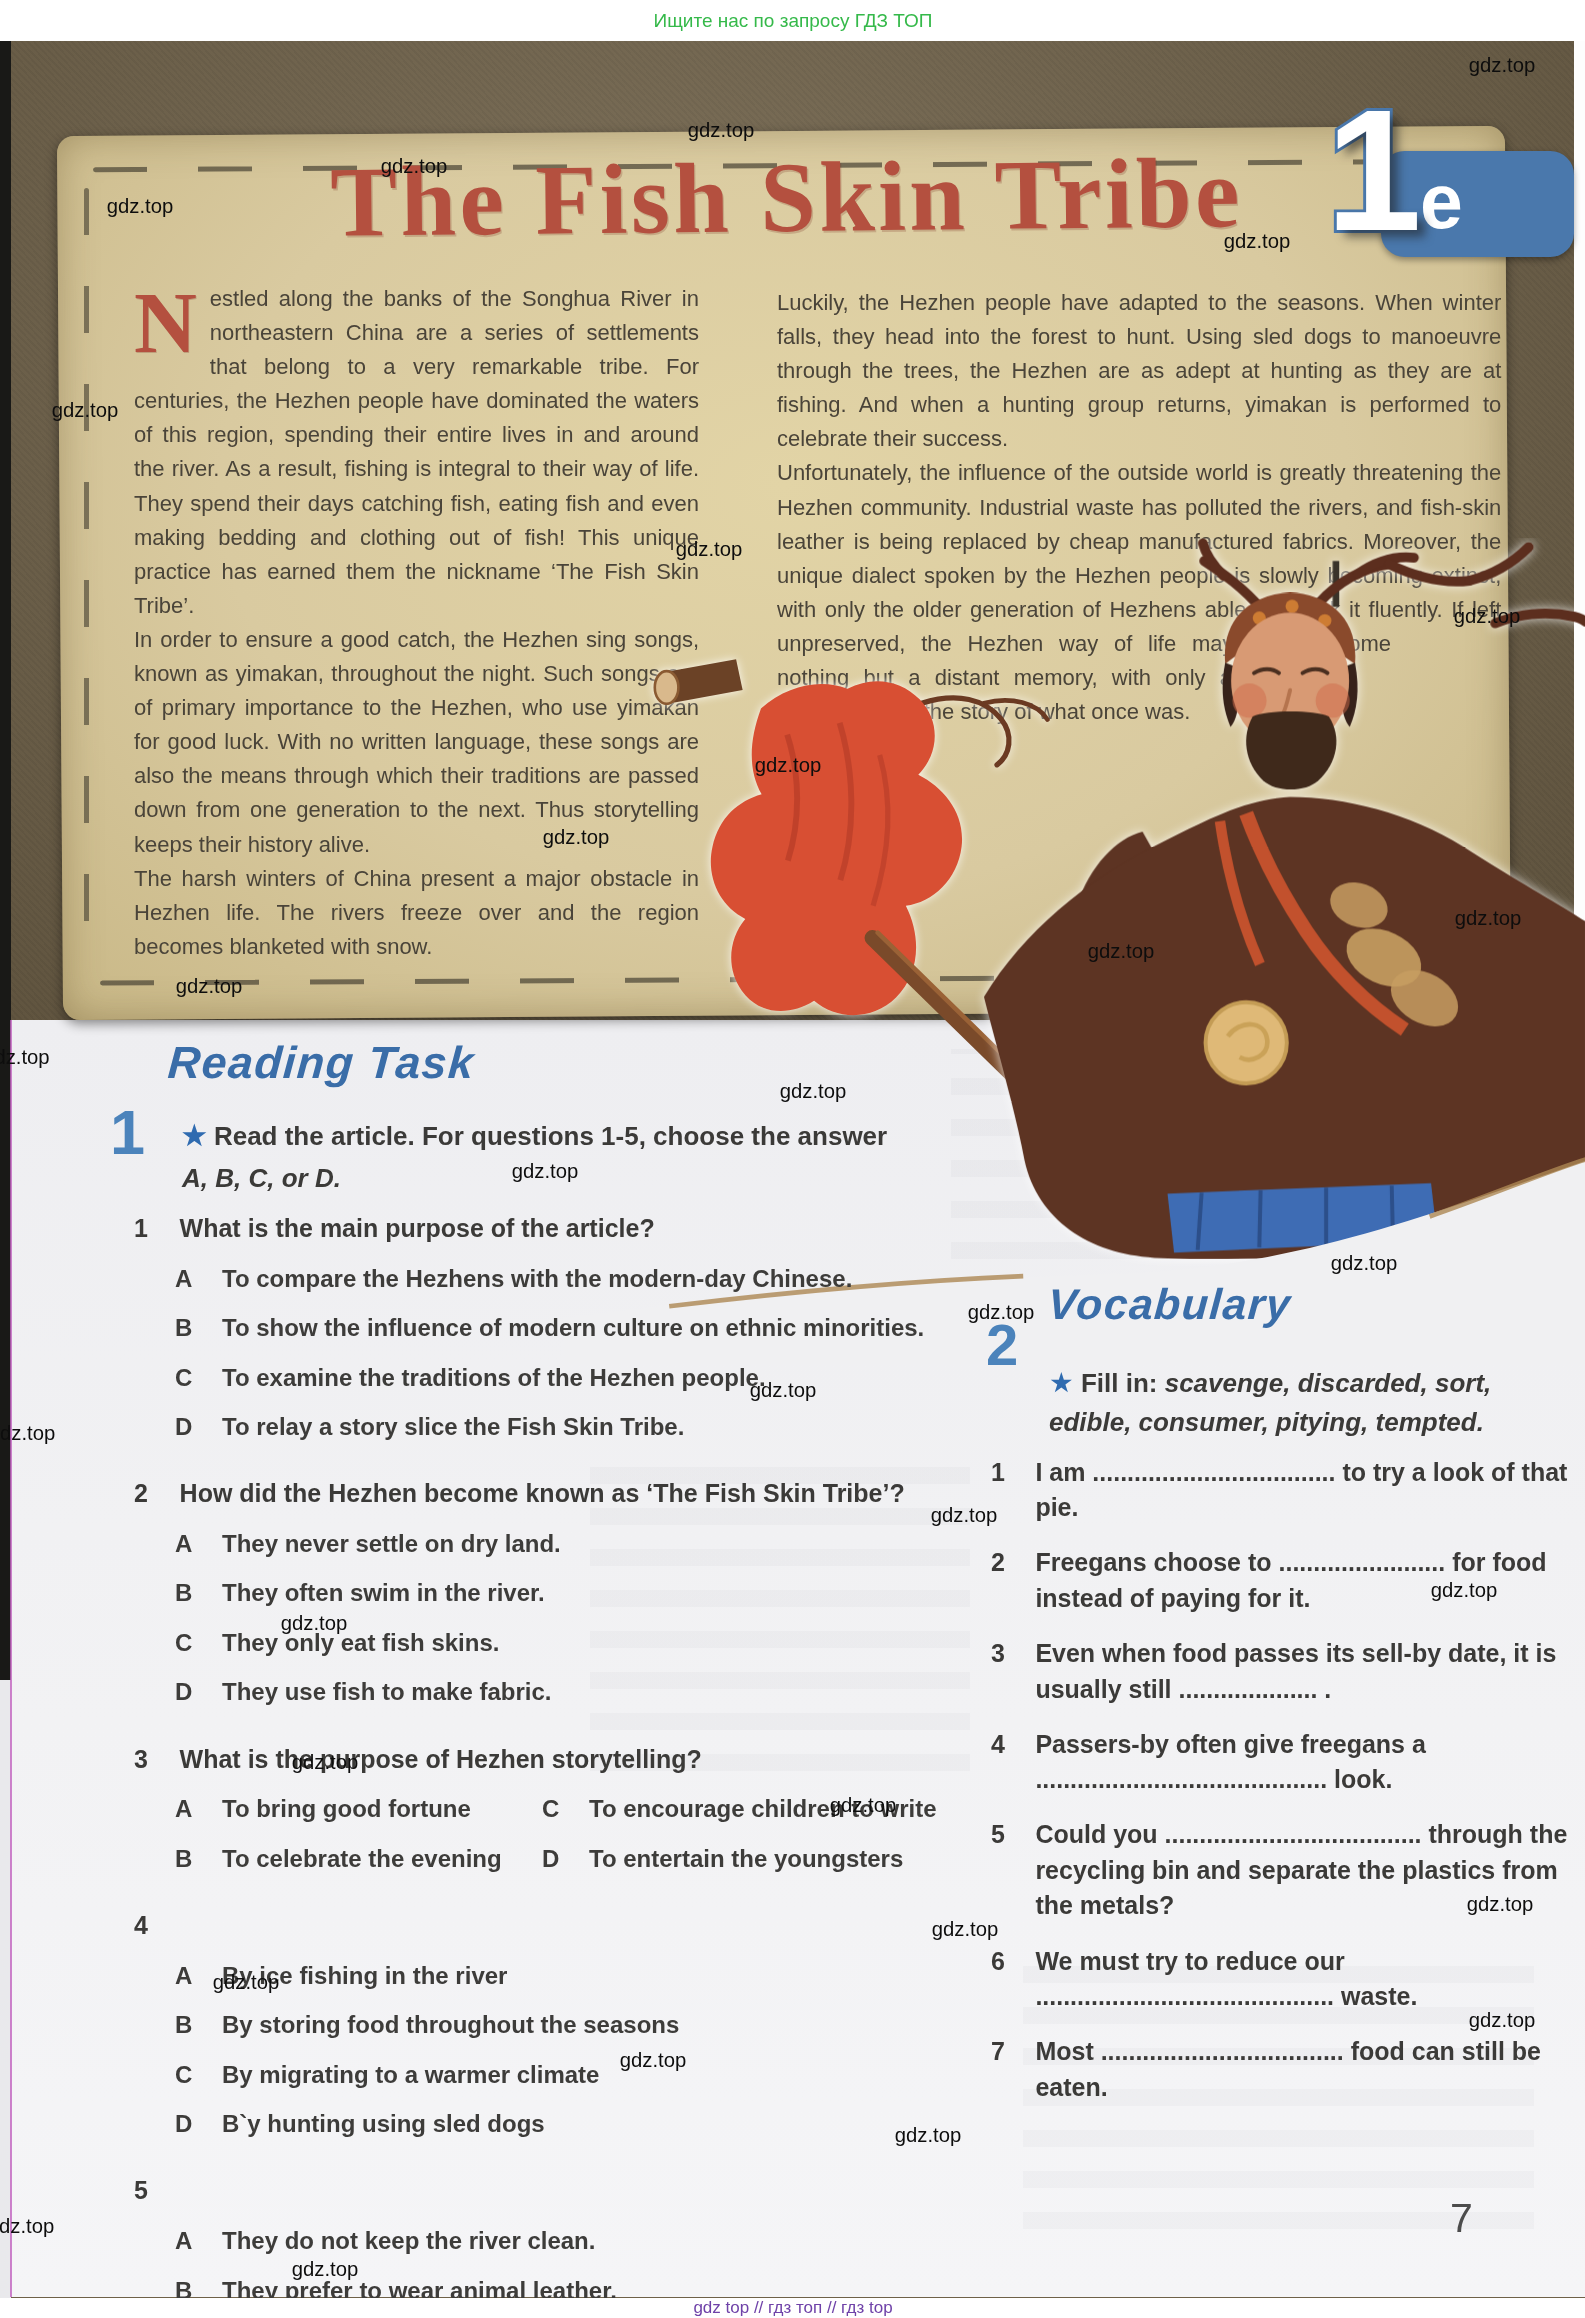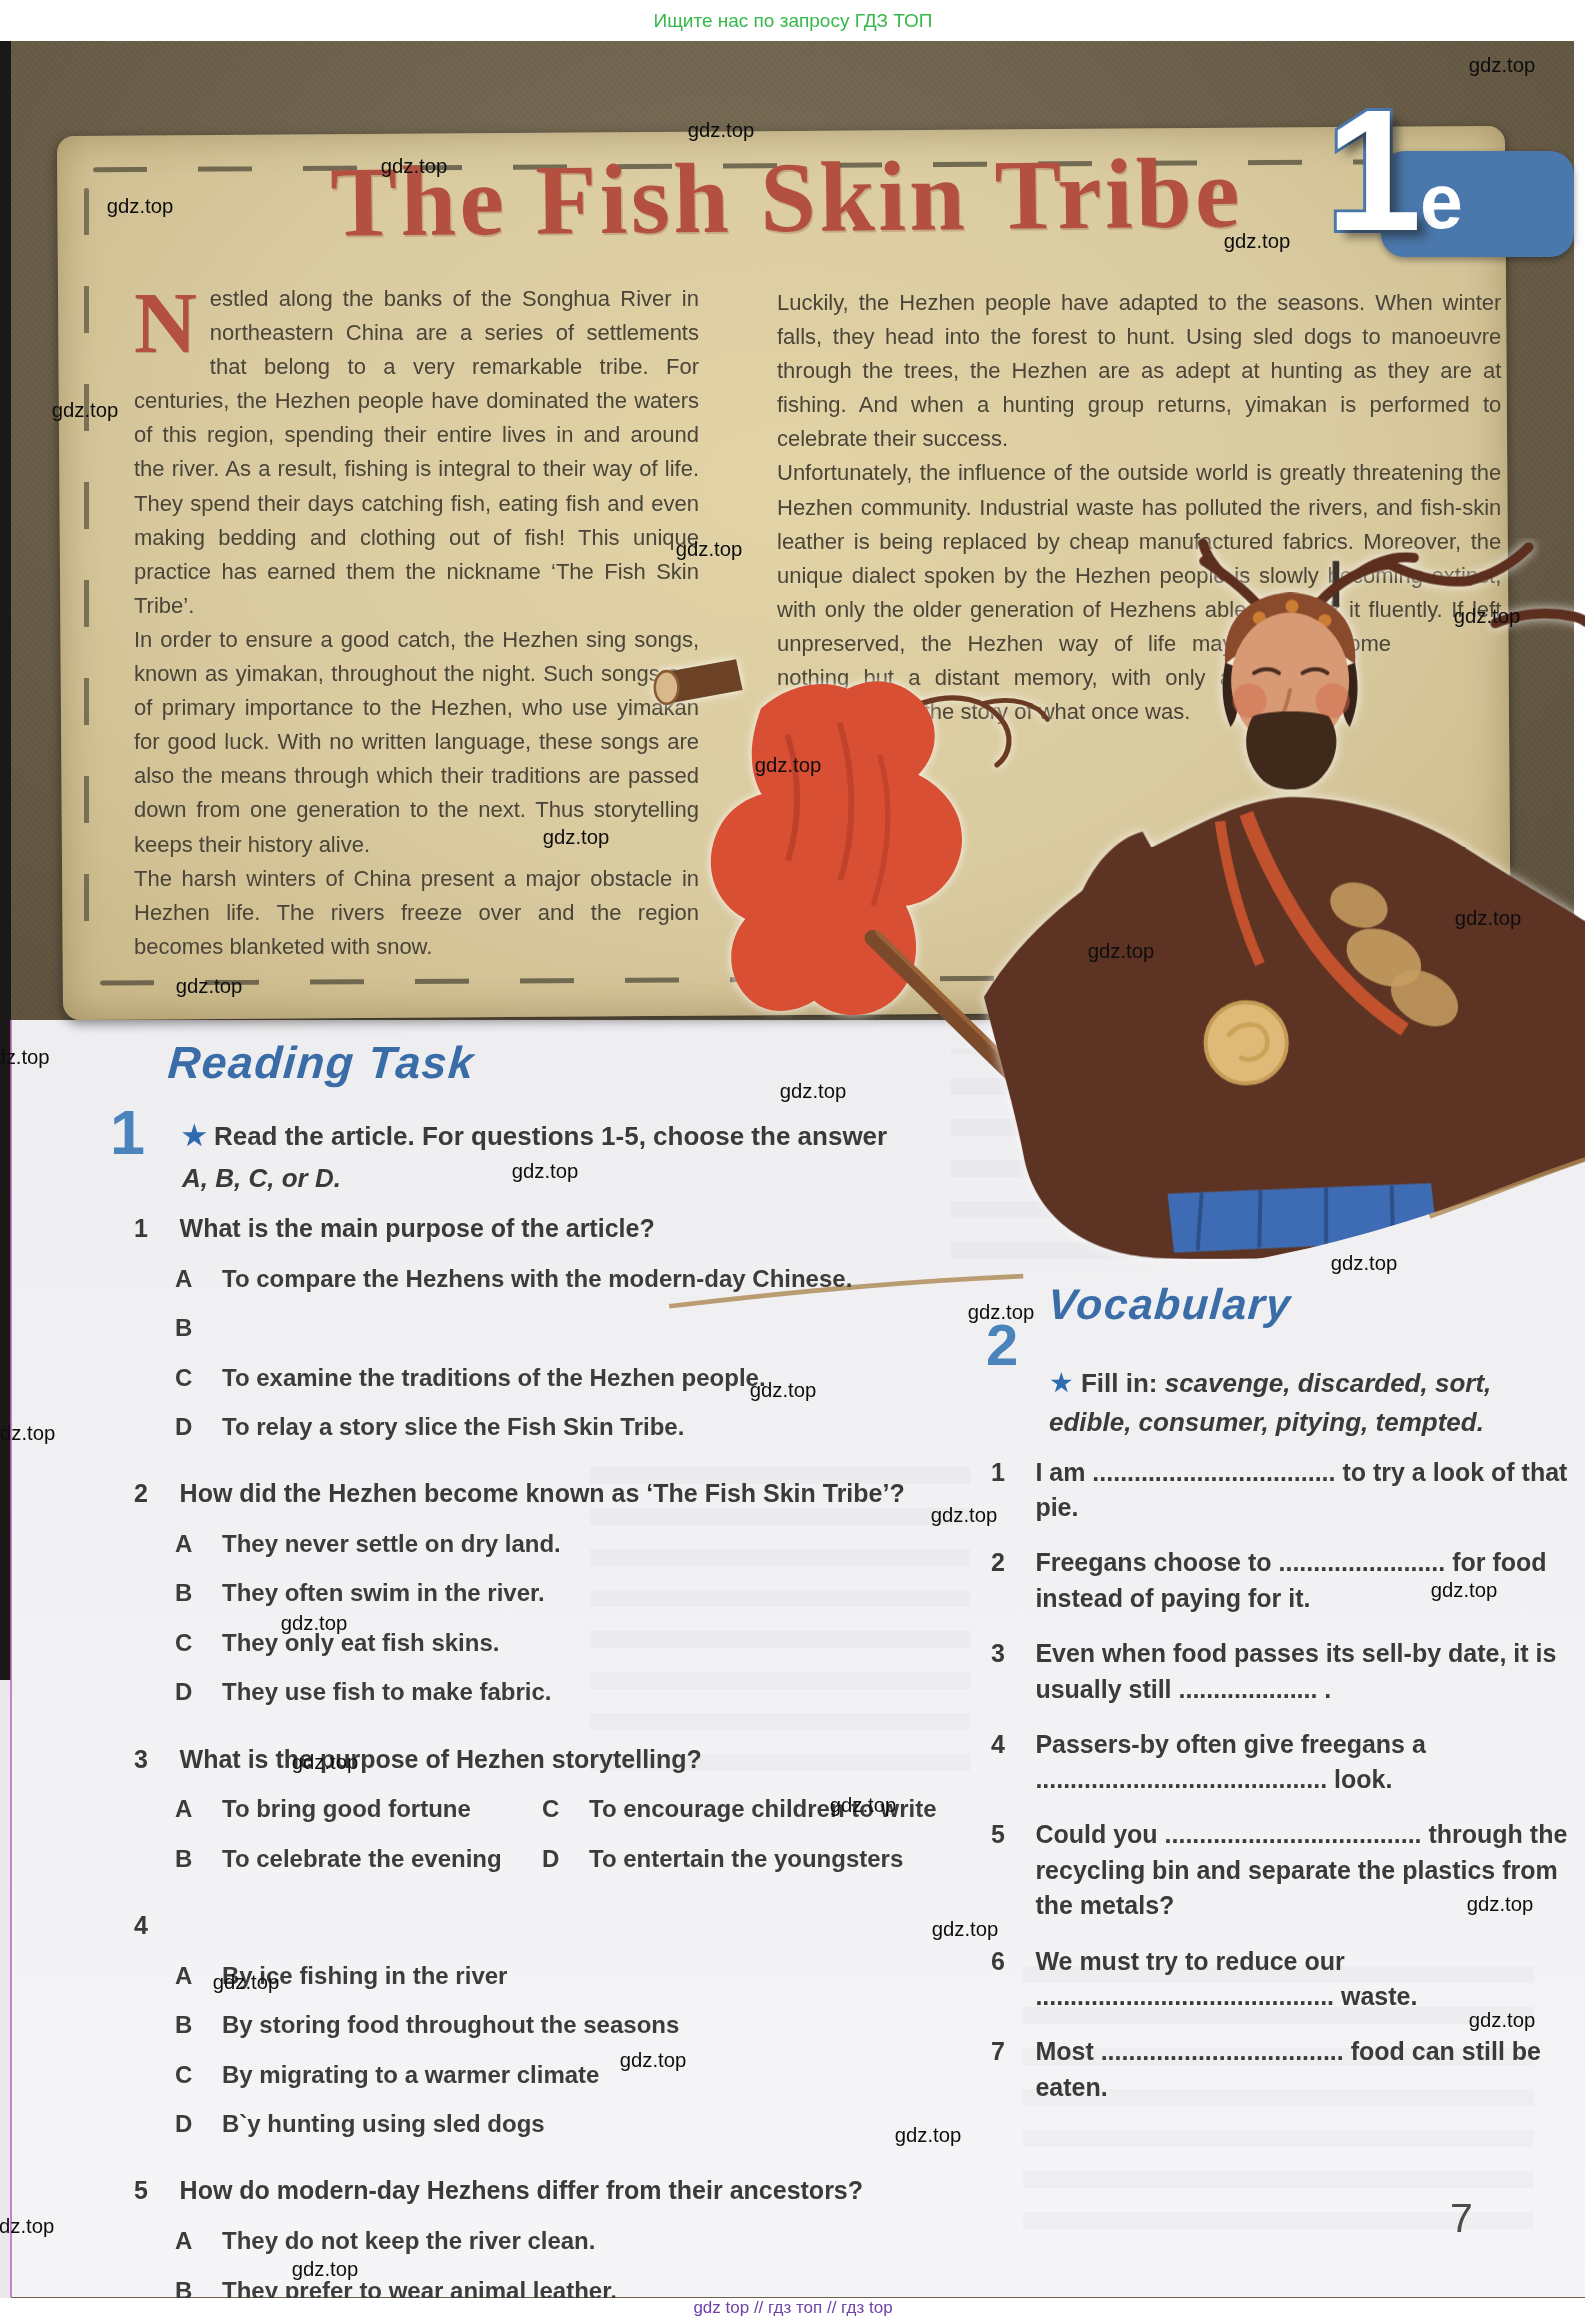--- a/index.html
+++ b/index.html
@@ -232,20 +232,21 @@
       <div class="q-head">
           <span class="qn">1</span>
           <span>What is the main purpose of the article?</span>
         </div>
       <div class="opt">
           <span class="letter">A</span>
           <span>To compare the Hezhens with the modern-day Chinese.</span>
         </div>
       <div class="opt">
           <span class="letter">B</span>
+          <span>To show the influence of modern culture on ethnic minorities.</span>
         </div>
       <div class="opt">
           <span class="letter">C</span>
           <span>To examine the traditions of the Hezhen people.</span>
         </div>
       <div class="opt">
           <span class="letter">D</span>
           <span>To relay a story slice the Fish Skin Tribe.</span>
         </div>
     </div>
@@ -312,21 +313,20 @@
           <span>By migrating to a warmer climate</span>
         </div>
       <div class="opt">
           <span class="letter">D</span>
           <span>B`y hunting using sled dogs</span>
         </div>
     </div>
     <div class="q-block">
       <div class="q-head">
           <span class="qn">5</span>
-          <span>How do modern-day Hezhens differ from their ancestors?</span>
         </div>
       <div class="opt">
           <span class="letter">A</span>
           <span>They do not keep the river clean.</span>
         </div>
       <div class="opt">
           <span class="letter">B</span>
           <span>They prefer to wear animal leather.</span>
         </div>
 

